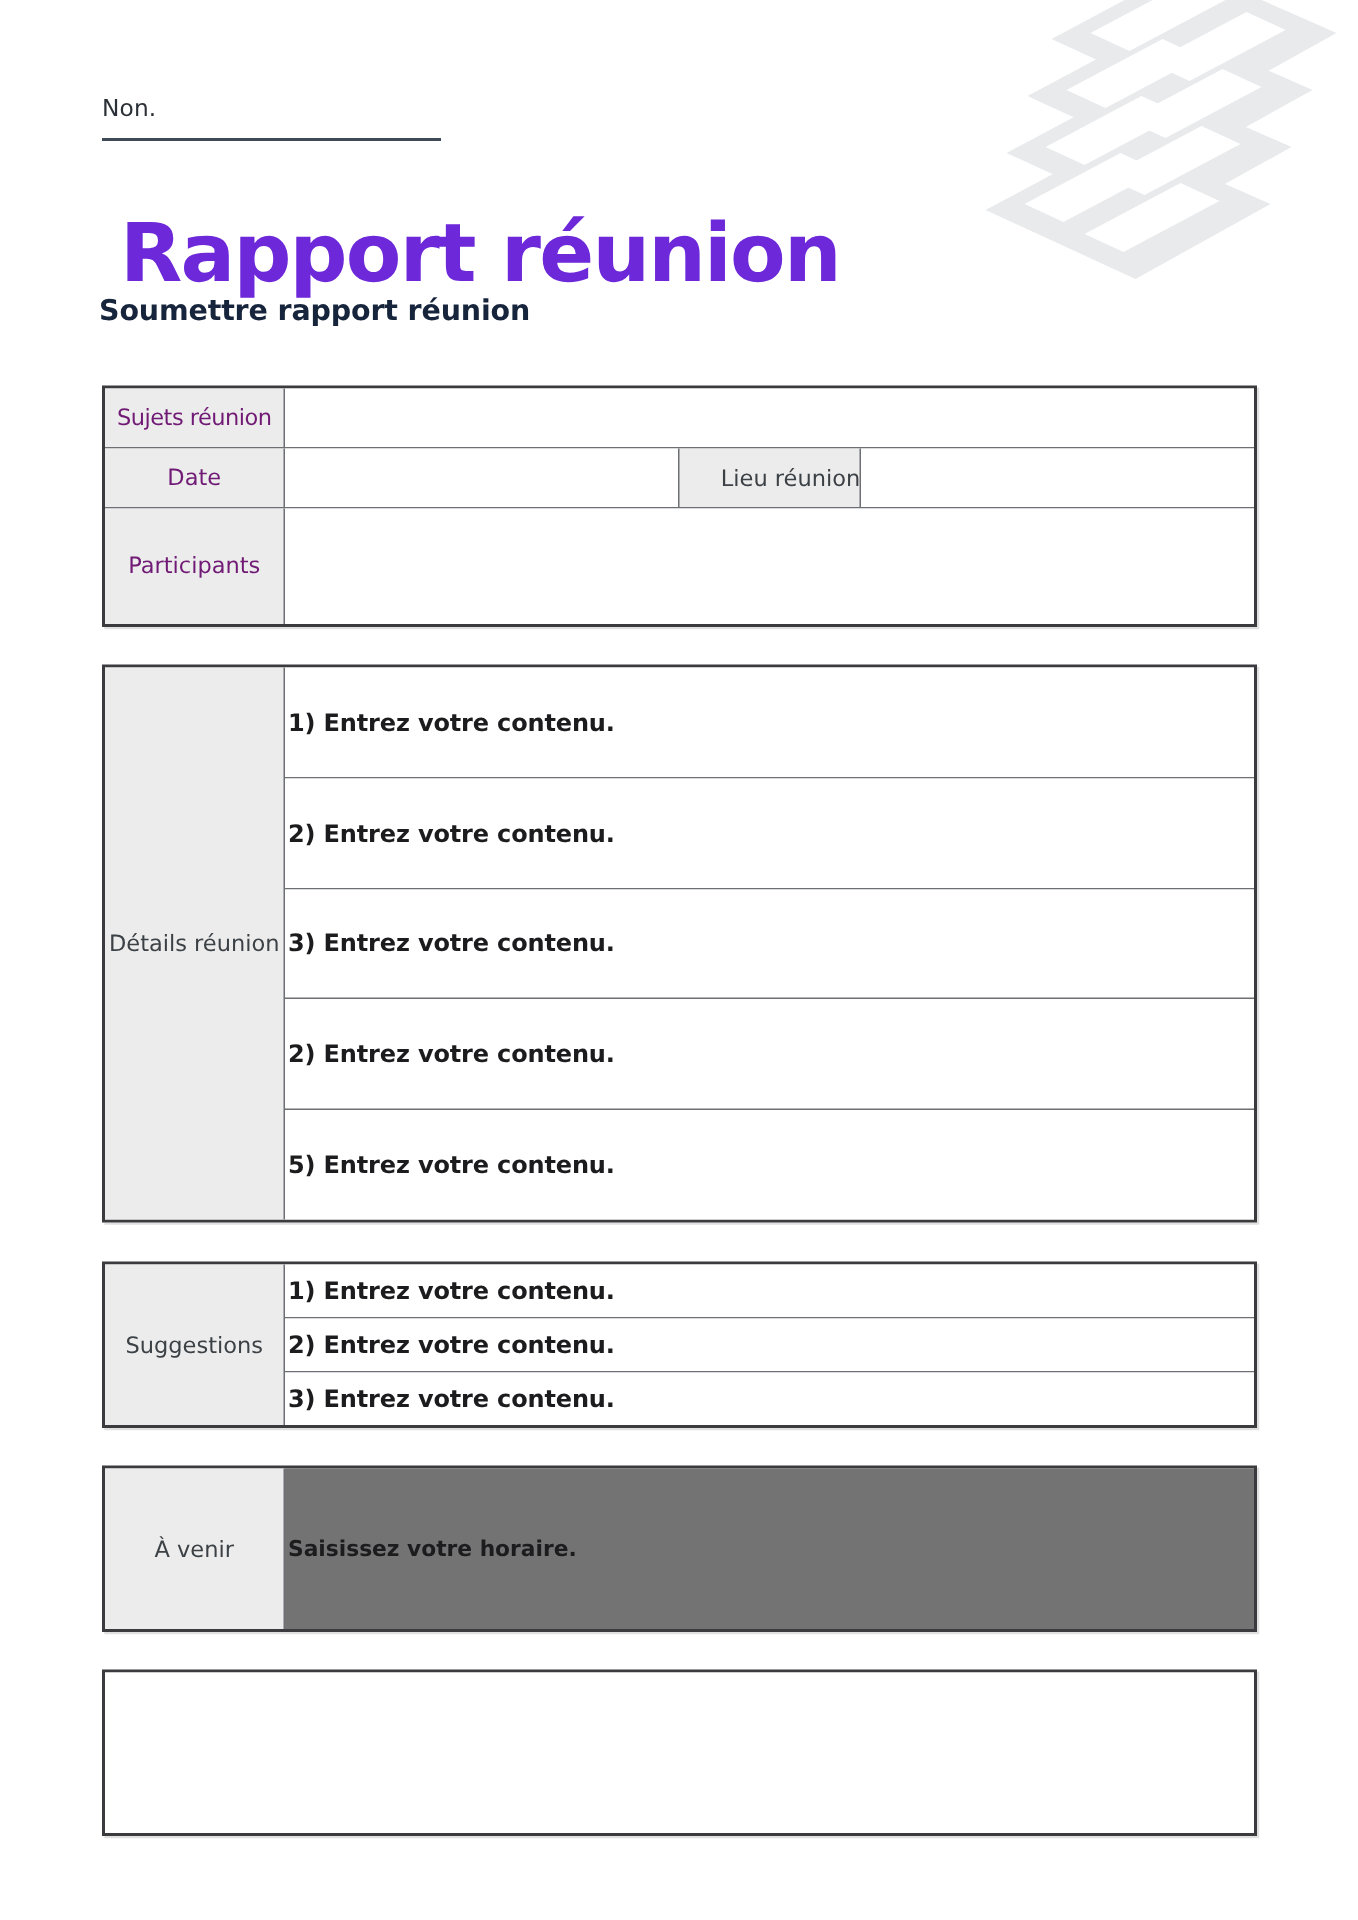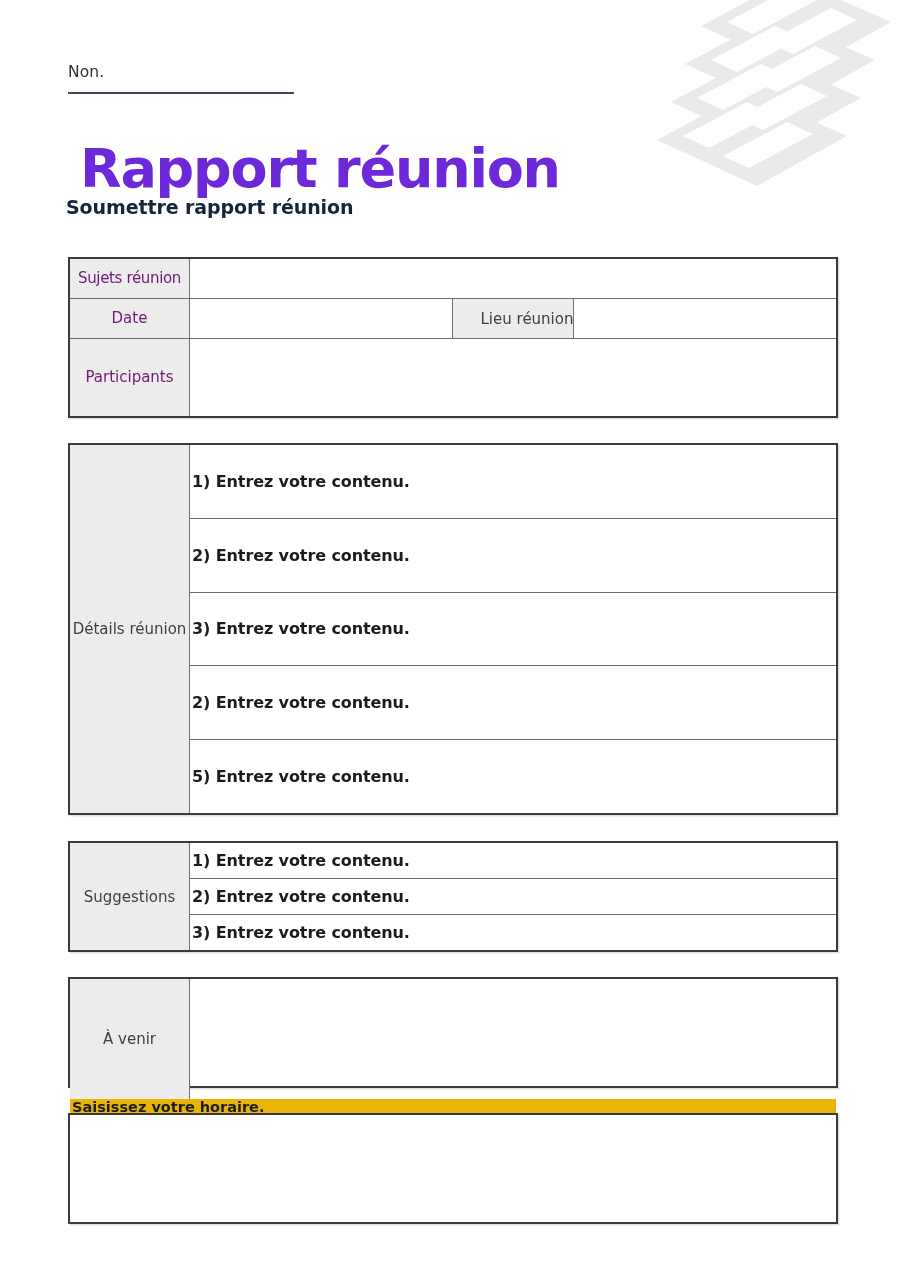--- a/index.html
+++ b/index.html
@@ -171,21 +171,21 @@
 
   .body-text {
     flex: 1 1 auto;
     box-sizing: border-box;
     display: flex;
     align-items: center;
     padding-left: 2px;
     font-size: 14.5px;
     font-weight: 700;
     color: #1c1c1e;
-    background: #eab308;
+    background: #737373;
   }
   .body-empty {
     flex: 1 1 auto;
     background: #ffffff;
   }
 </style>
 </head>
 <body>
 
 <svg class="watermark" viewBox="0 0 270 215" xmlns="http://www.w3.org/2000/svg" aria-hidden="true">
@@ -255,21 +255,21 @@
       <div class="stacked-label">Suggestions</div>
       <div class="cell-entries">
         <div class="entry">1) Entrez votre contenu.</div>
         <div class="entry">2) Entrez votre contenu.</div>
         <div class="entry">3) Entrez votre contenu.</div>
       </div>
     </div>
   </div>
 
   <div class="tbl" style="top:977px; height:111px;">
-    <div class="block-flex" style="height:100%;flex-direction:column;">
+    <div class="block-flex" style="height:100%;">
       <div class="stacked-label">À venir</div>
       <div class="body-text">Saisissez votre horaire.</div>
     </div>
   </div>
 
   <div class="tbl" style="top:1113px; height:111px;">
     <div class="block-flex" style="height:100%;">
       <div class="body-empty"></div>
     </div>
   </div>

